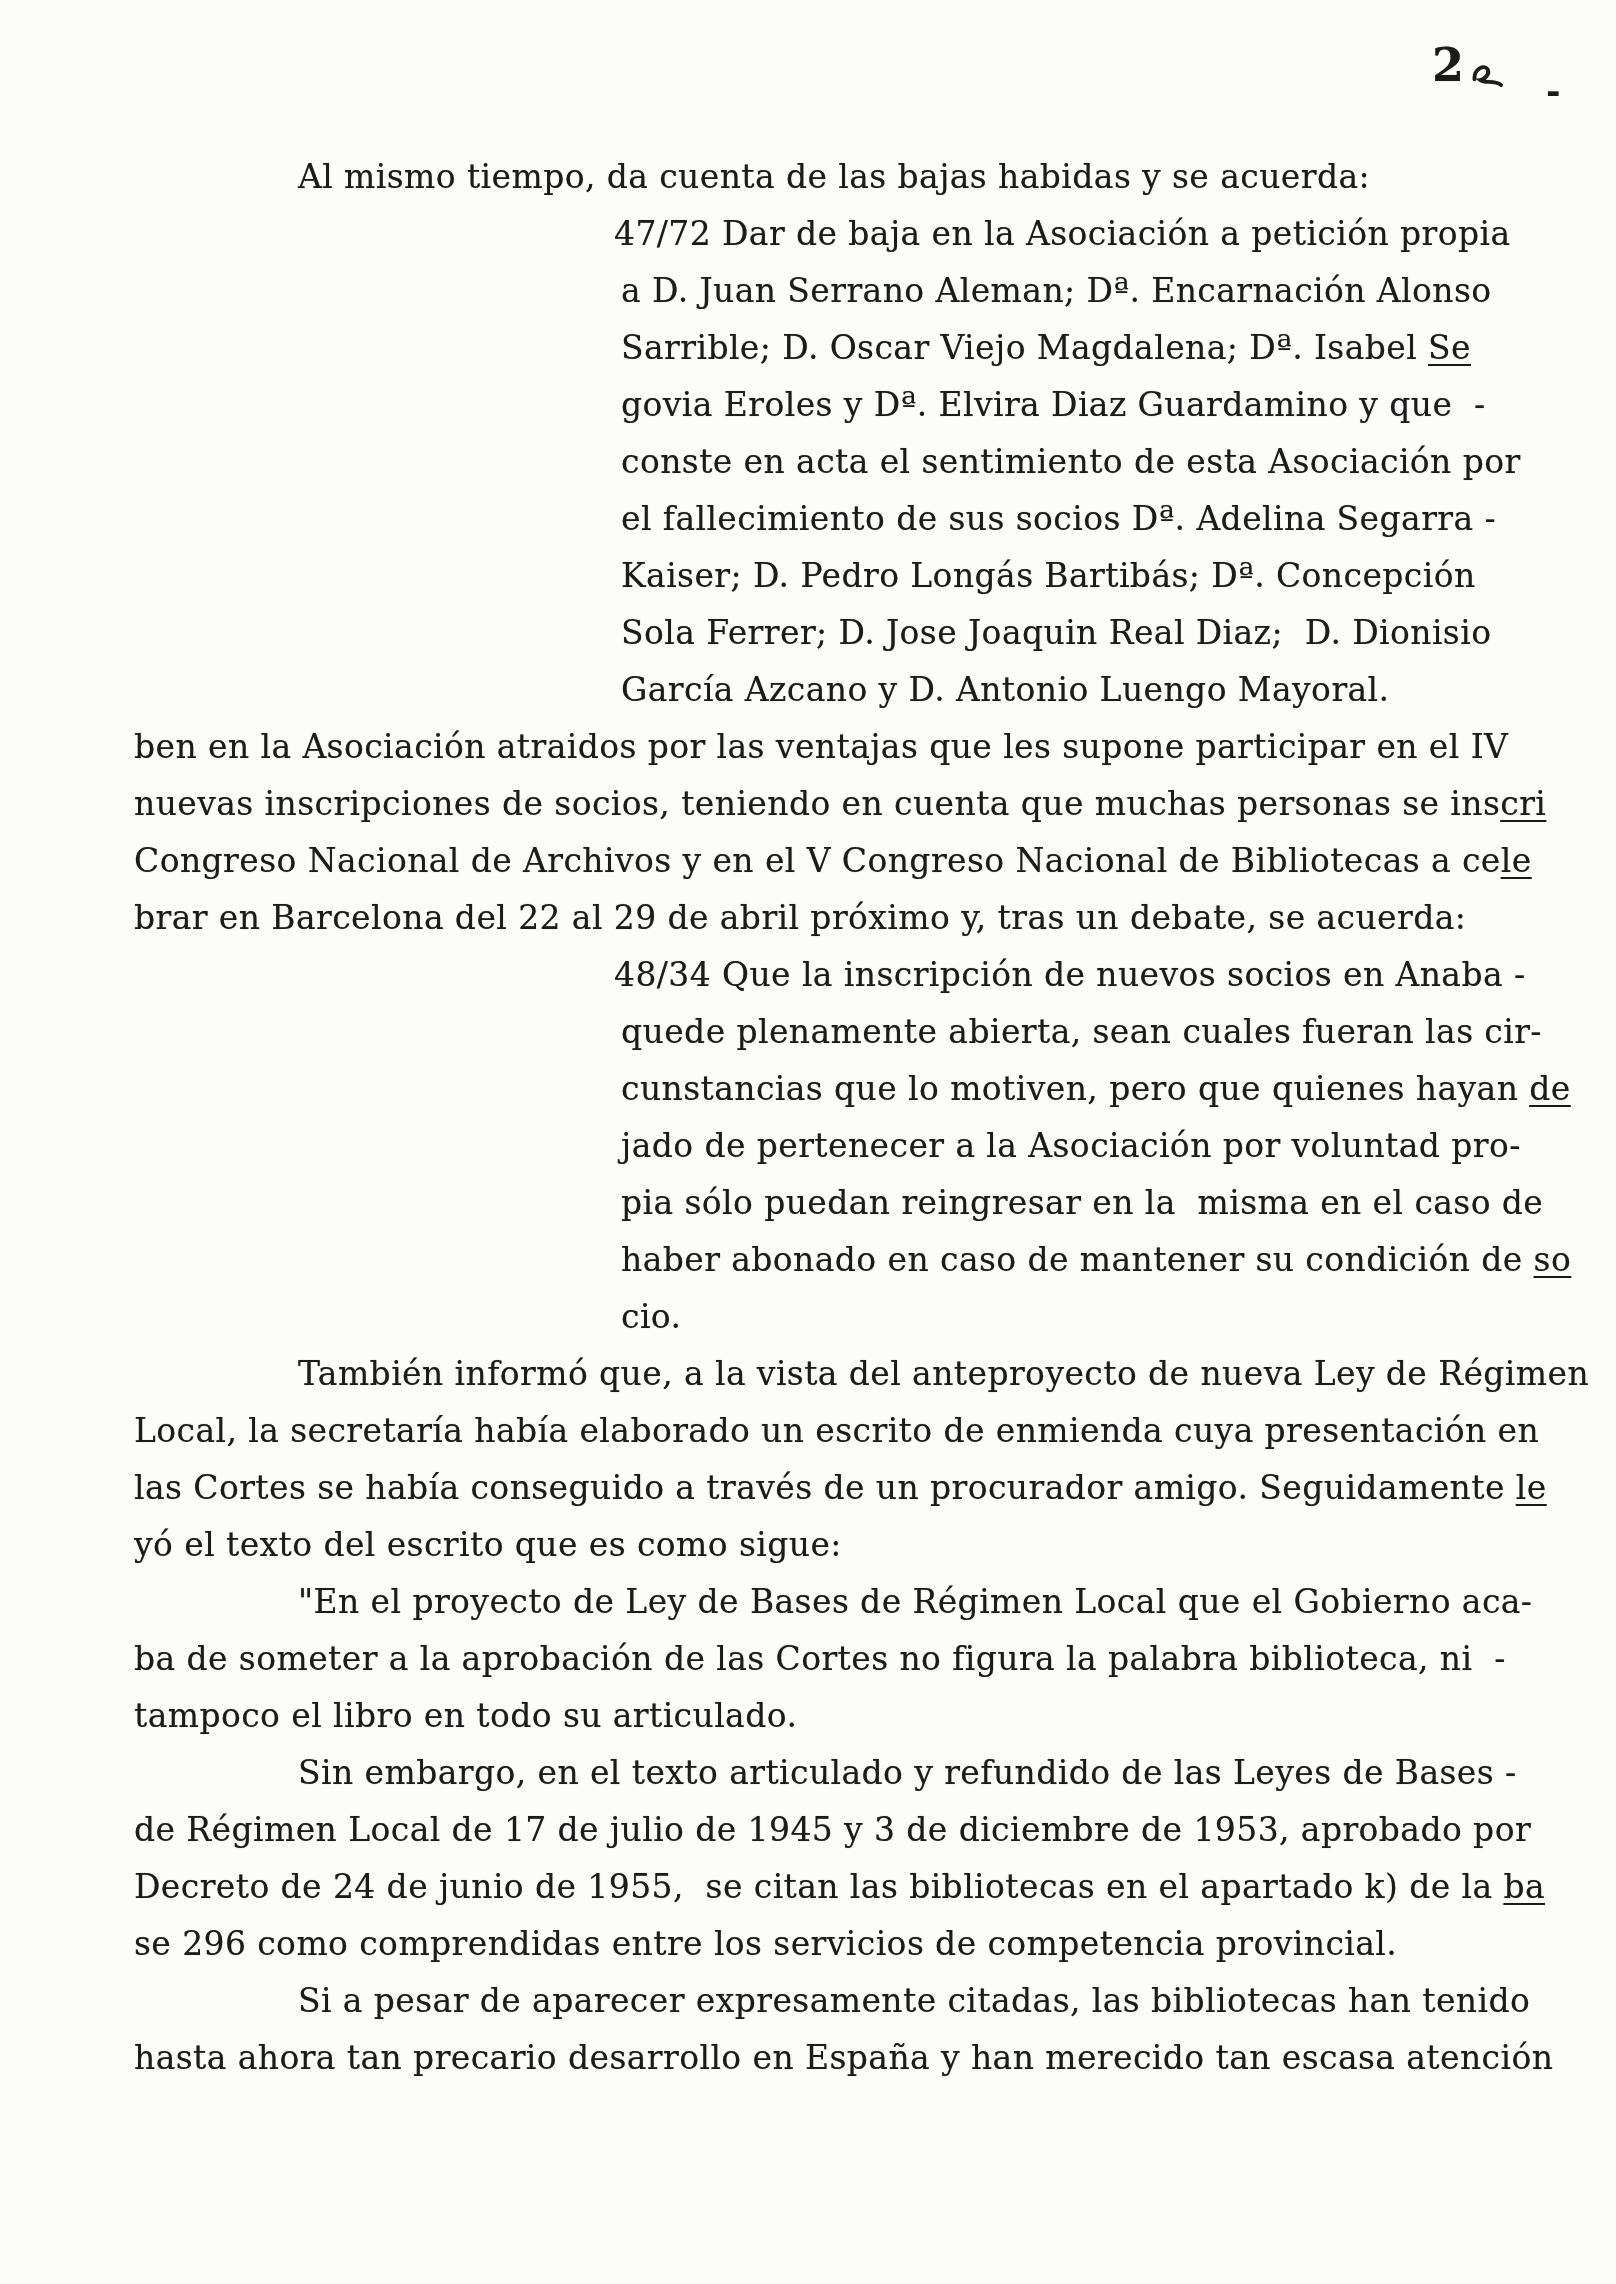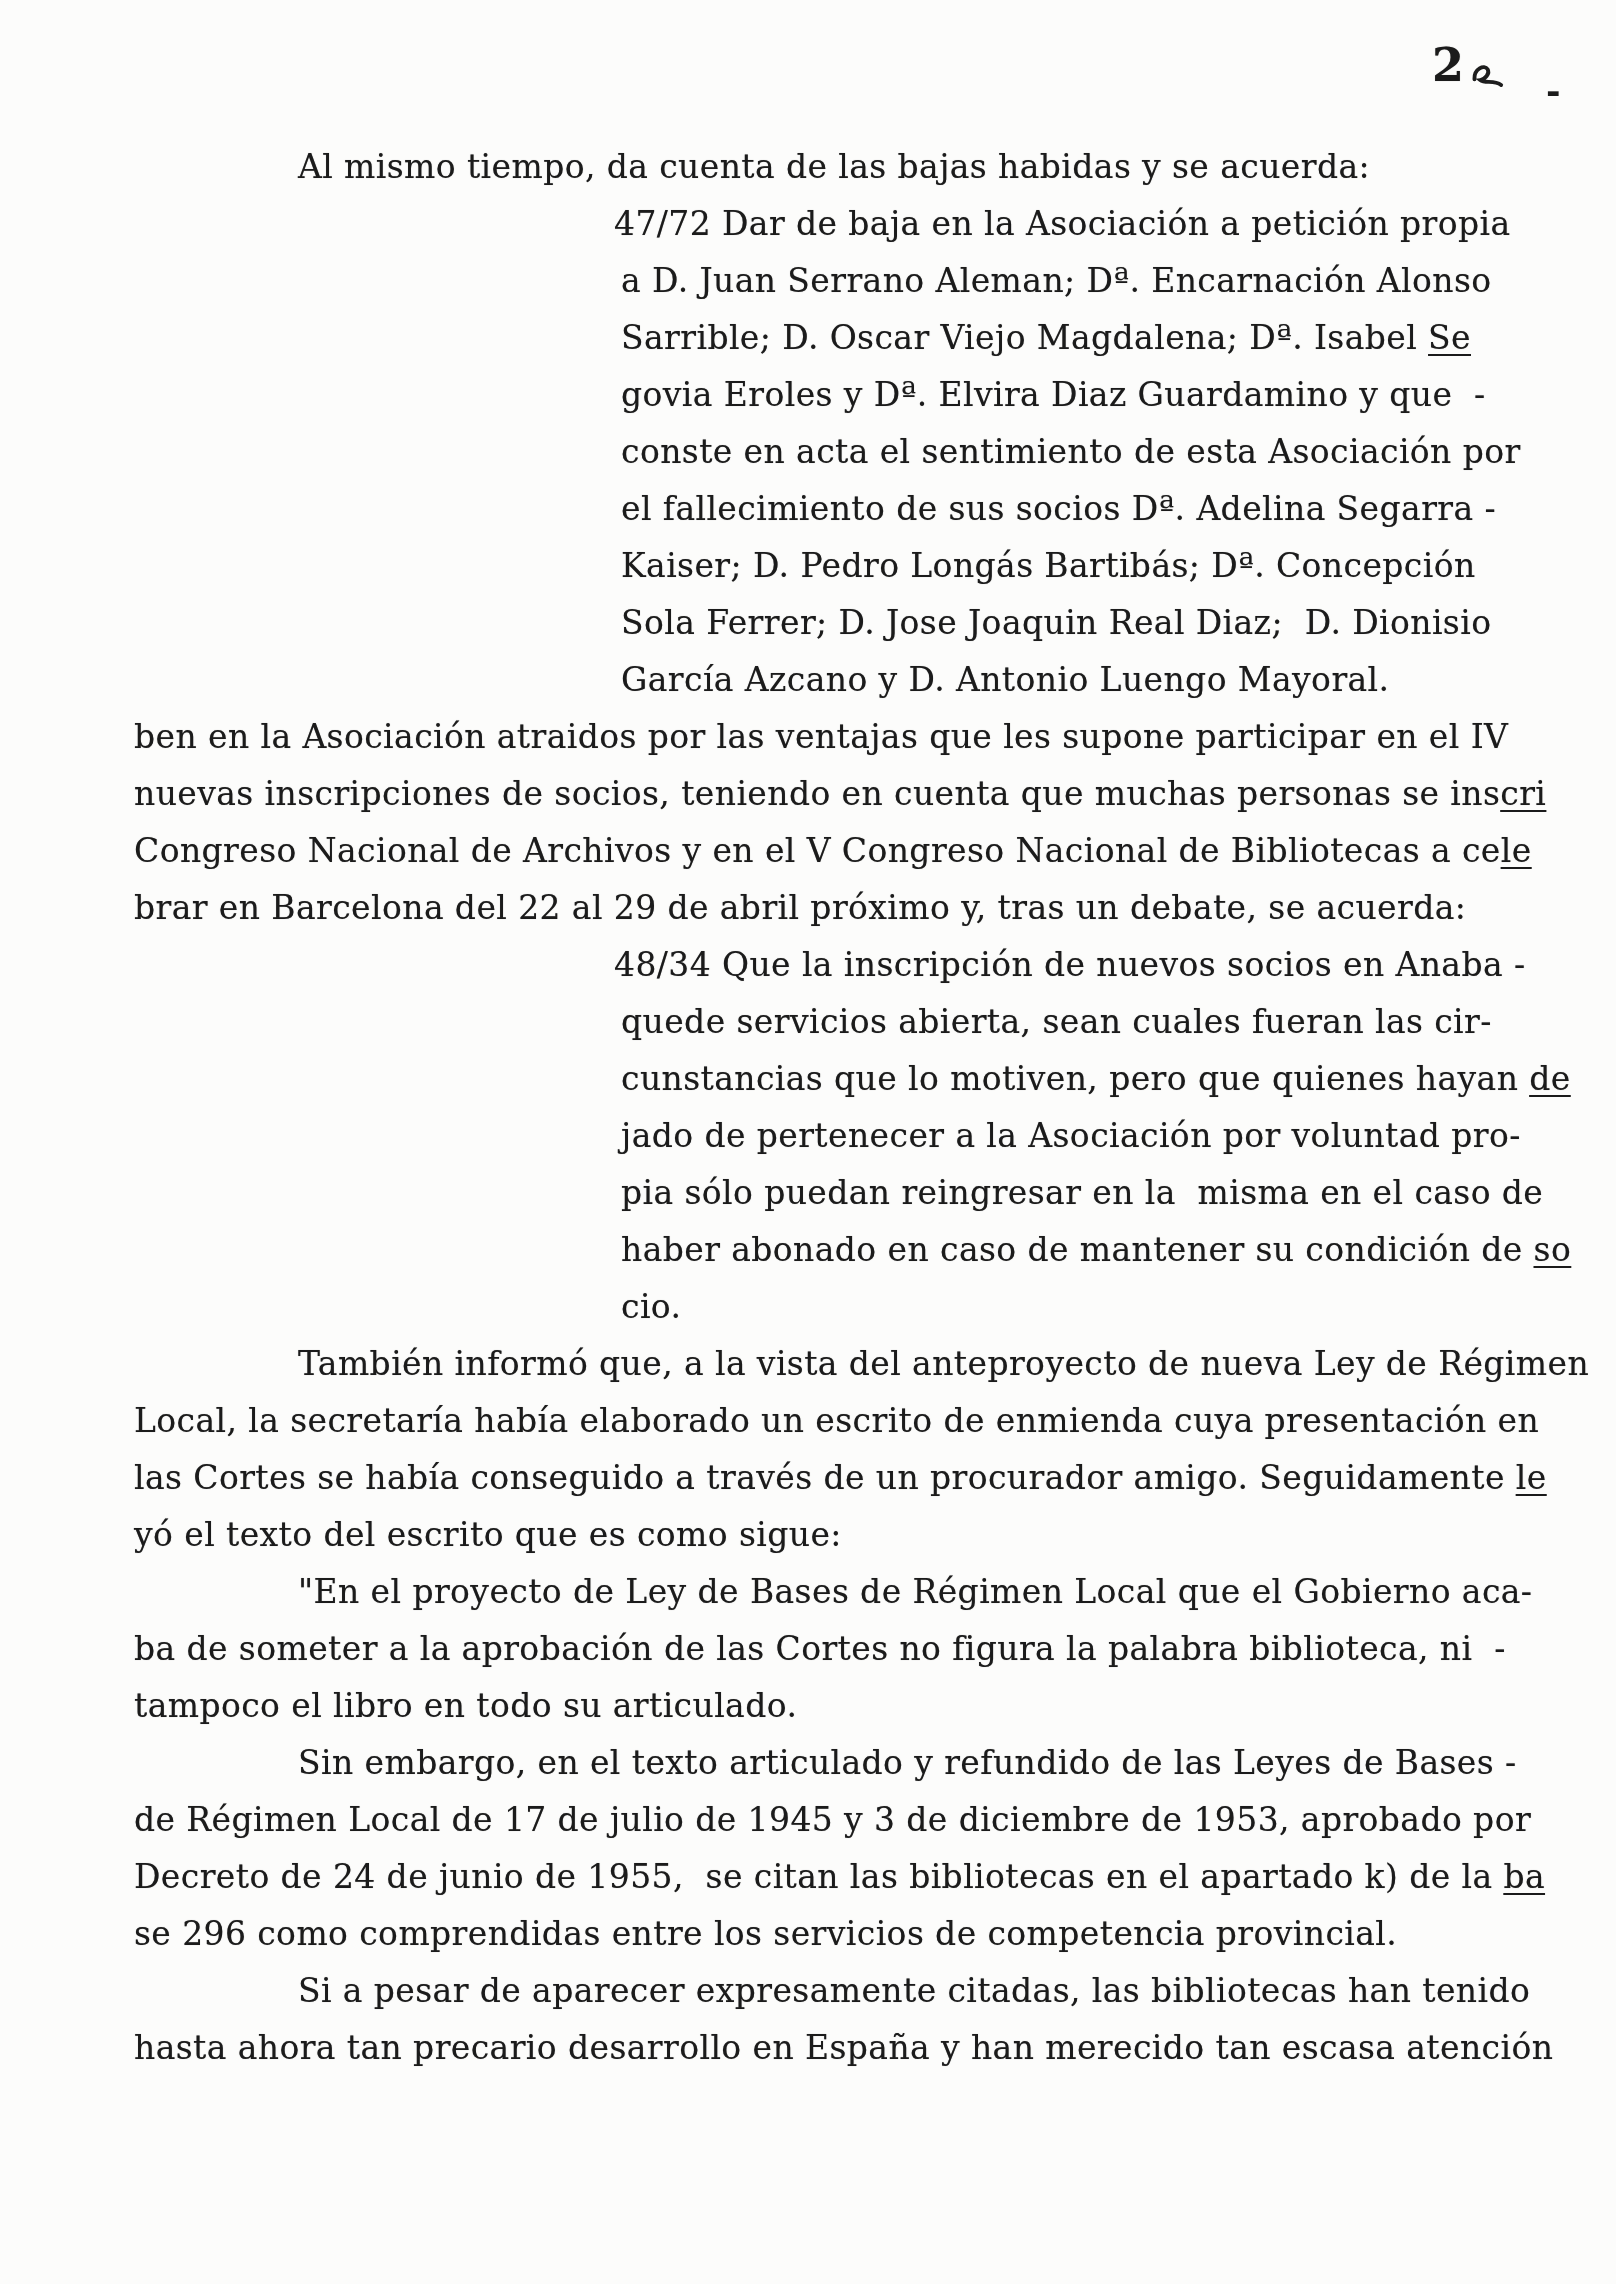--- a/index.html
+++ b/index.html
@@ -5,21 +5,21 @@
   html,body{margin:0;padding:0;background:#d8d8d8;}
   .page{
     position:relative;
     width:1616px;height:2284px;
     background:#fcfcfb;
     font-family:"DejaVu Serif","Liberation Serif",serif;
     color:#1b1b1b;
     overflow:hidden;
   }
   .body-text{
-    position:absolute;left:134px;top:138px;width:1408px;
+    position:absolute;left:134px;top:148px;width:1408px;
   }
   .line{
     white-space:pre;
     height:57px;line-height:57px;
     font-size:33px;
     letter-spacing:0.4px;
     text-shadow:0 0 0.7px rgba(25,25,25,0.5);
   }
   .line.full{margin-left:0;}
   .line.p{margin-left:164px;}
@@ -64,21 +64,21 @@
       <div class="line blk">conste en acta el sentimiento de esta Asociación por</div>
       <div class="line blk">el fallecimiento de sus socios Dª. Adelina Segarra -</div>
       <div class="line blk">Kaiser; D. Pedro Longás Bartibás; Dª. Concepción</div>
       <div class="line blk">Sola Ferrer; D. Jose Joaquin Real Diaz;  D. Dionisio</div>
       <div class="line blk">García Azcano y D. Antonio Luengo Mayoral.</div>
       <div class="line full">ben en la Asociación atraidos por las ventajas que les supone participar en el IV</div>
       <div class="line full">nuevas inscripciones de socios, teniendo en cuenta que muchas personas se ins<u>cri</u></div>
       <div class="line full">Congreso Nacional de Archivos y en el V Congreso Nacional de Bibliotecas a ce<u>le</u></div>
       <div class="line full">brar en Barcelona del 22 al 29 de abril próximo y, tras un debate, se acuerda:</div>
       <div class="line num">48/34 Que la inscripción de nuevos socios en Anaba -</div>
-      <div class="line blk">quede servicios abierta, sean cuales fueran las cir-</div>
+      <div class="line blk">quede plenamente abierta, sean cuales fueran las cir-</div>
       <div class="line blk">cunstancias que lo motiven, pero que quienes hayan <u>de</u></div>
       <div class="line blk">jado de pertenecer a la Asociación por voluntad pro-</div>
       <div class="line blk">pia sólo puedan reingresar en la  misma en el caso de</div>
       <div class="line blk">haber abonado en caso de mantener su condición de <u>so</u></div>
       <div class="line blk">cio.</div>
       <div class="line p">También informó que, a la vista del anteproyecto de nueva Ley de Régimen</div>
       <div class="line full">Local, la secretaría había elaborado un escrito de enmienda cuya presentación en</div>
       <div class="line full">las Cortes se había conseguido a través de un procurador amigo. Seguidamente <u>le</u></div>
       <div class="line full">yó el texto del escrito que es como sigue:</div>
       <div class="line p">"En el proyecto de Ley de Bases de Régimen Local que el Gobierno aca-</div>

